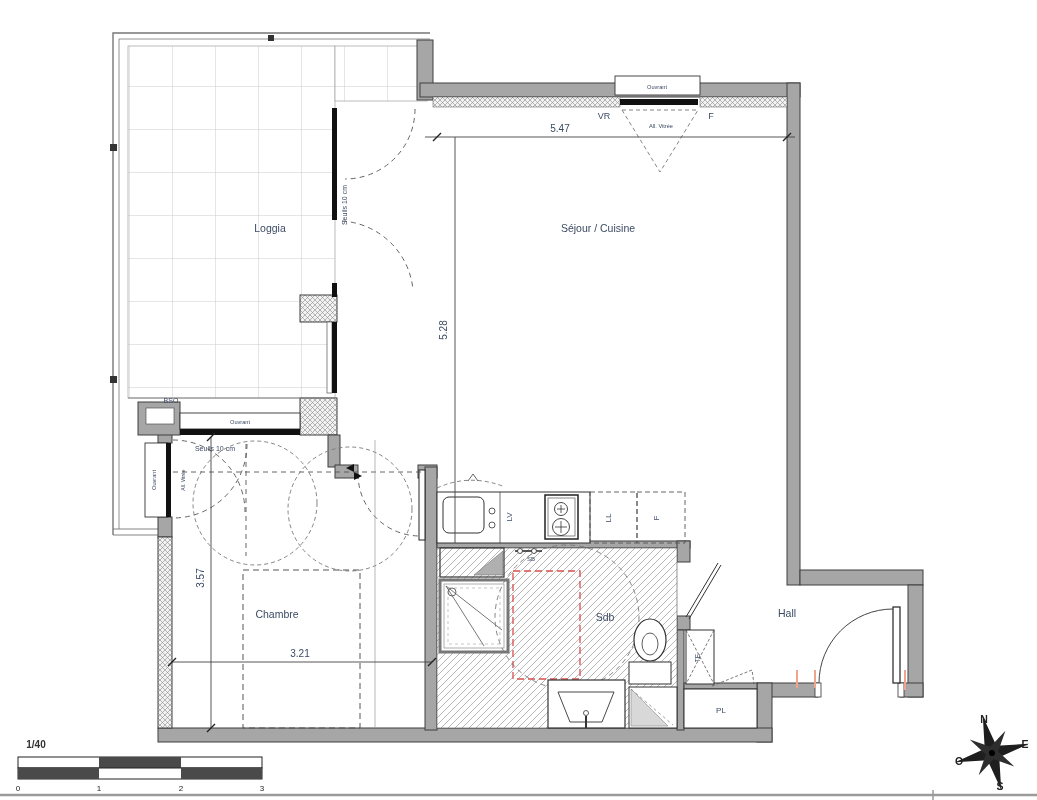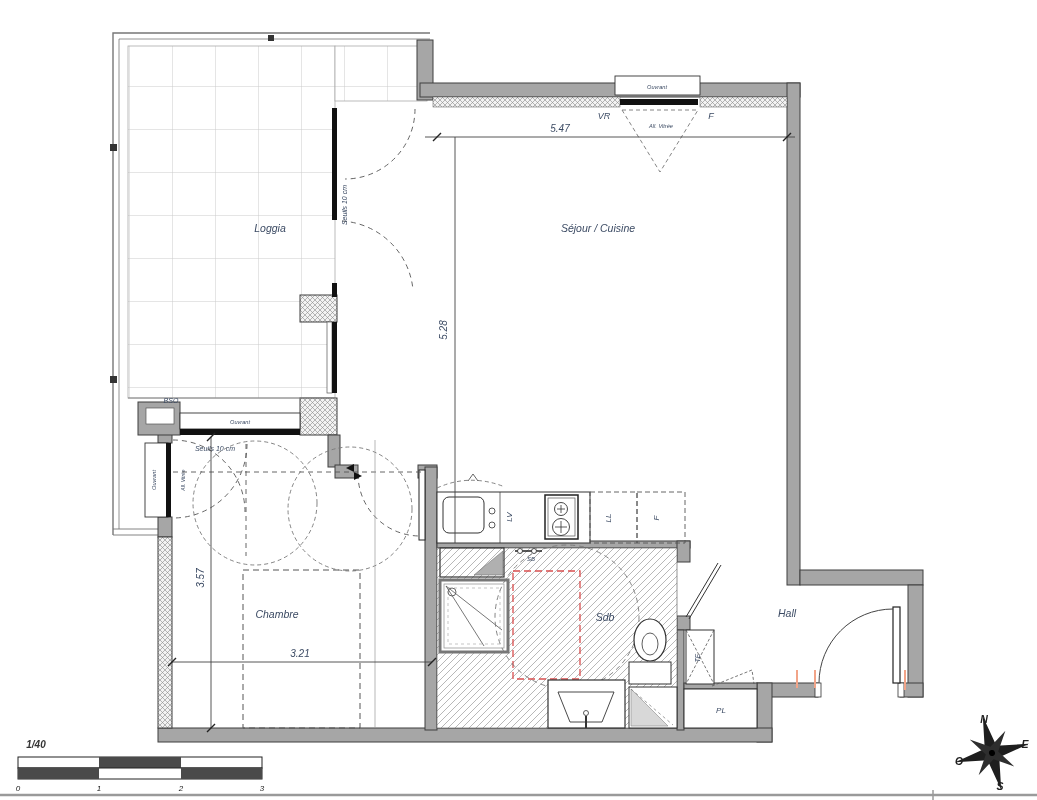--- a/index.html
+++ b/index.html
@@ -1,17 +1,17 @@
 <!DOCTYPE html>
 <html><head>
 <meta charset="utf-8">
 <style>
   html,body{margin:0;padding:0;background:#ffffff;}
   .page{position:relative;width:1037px;height:800px;background:#fff;overflow:hidden;
-        font-family:"Liberation Sans", sans-serif;font-style:italic;}
+        font-family:"Liberation Sans", sans-serif;}
   svg{display:block}
   text{fill:#3b4a63;font-family:"Liberation Sans", sans-serif;}
   .wall{fill:#a6a6a6;stroke:#3f3f3f;stroke-width:1;}
   .whitebox{fill:#ffffff;stroke:#333;stroke-width:0.9;}
   .glaz{fill:#111111;}
   .thin{stroke:#444;stroke-width:0.9;fill:none;}
   .faint{stroke:#999;stroke-width:0.7;fill:none;}
   .dash{stroke:#555;stroke-width:0.9;fill:none;stroke-dasharray:5 4;}
   .dash2{stroke:#777;stroke-width:0.9;fill:none;stroke-dasharray:4 3;}
   .dimtxt{font-size:10px;}

